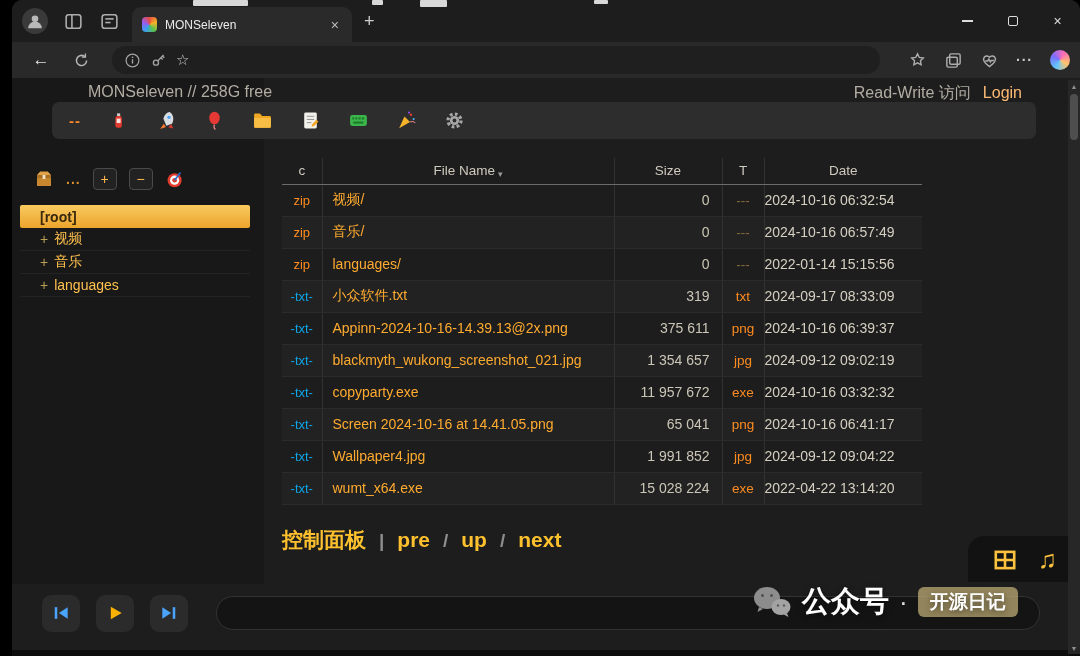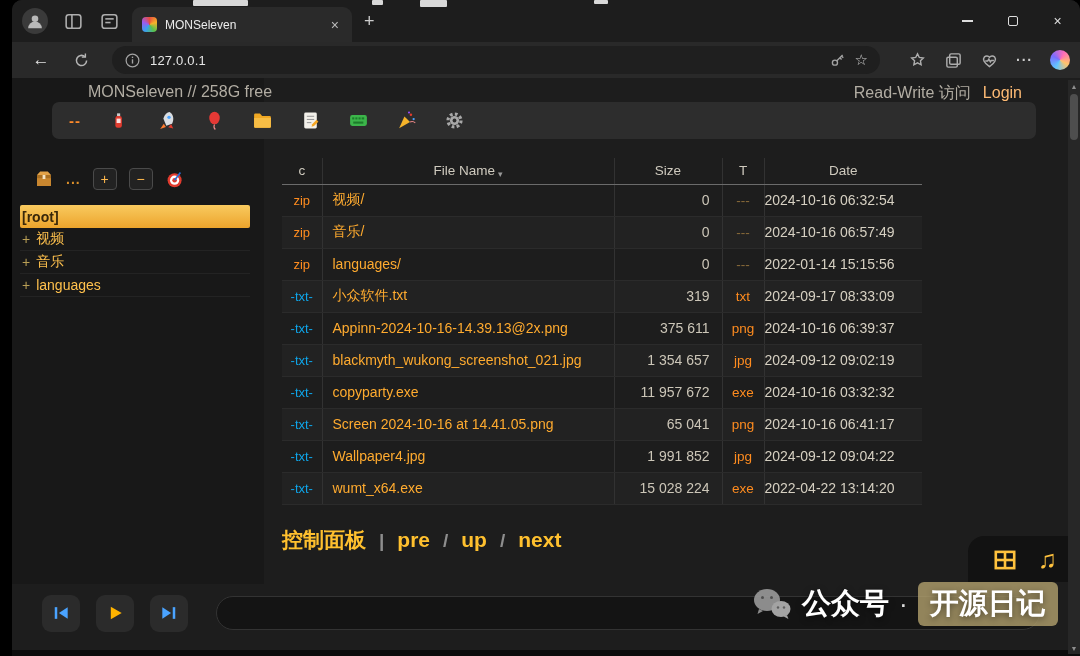--- a/index.html
+++ b/index.html
@@ -54,21 +54,21 @@
   .tb-dash { color:#ff8a2a; font-weight:bold; font-size:15px; letter-spacing:1px; }
   .tool-ic { width:21px; height:21px; }
 
   .sidebar { position:absolute; left:8px; top:84px; width:230px; }
   .side-controls { display:flex; align-items:center; gap:12px; height:34px; padding-left:14px; }
   .side-more { color:#d98f2b; font-size:14px; font-weight:bold; letter-spacing:1px; }
   .side-btn { width:24px; height:22px; border:1px solid #4a4a4a; border-radius:4px; background:#222;
               color:#ffb84d; font-size:14px; display:flex; align-items:center; justify-content:center; }
   .side-ic { width:20px; height:20px; }
   .tree { margin-top:9px; }
-  .tree-item { height:23px; display:flex; align-items:center; padding-left:2px; font-size:14px;
+  .tree-item { height:23px; display:flex; align-items:center; padding-left:20px; font-size:14px;
                color:#ffc14d; gap:6px; border-bottom:1px solid rgba(255,255,255,.05); }
   .tree-item .pfx { color:#b99f55; }
   .tree-item.active { background:linear-gradient(180deg,#f9ca5f,#eca42c); color:#39280a;
                       font-weight:bold; border-bottom:none; border-radius:2px; }
 
   .filetable { position:absolute; left:270px; top:80px; width:640px; }
   table { border-collapse:collapse; width:100%; table-layout:fixed; }
   th { font-size:13.5px; color:#cfcabe; font-weight:normal; height:26px; border-bottom:1px solid #6b6b6b; }
   th + th, td + td { border-left:1px solid #323232; }
   td { height:32px; font-size:14px; border-bottom:1px solid #2b2b2b; }
@@ -97,21 +97,21 @@
             padding:0 28px 0 30px; gap:16px; }
   .pbtn { width:38px; height:37px; border-radius:9px; background:#2b2b2b; border:none;
           display:flex; align-items:center; justify-content:center; flex:0 0 auto; }
   .pbtn svg { width:20px; height:20px; }
   .seek { flex:1; height:34px; border-radius:17px; background:#141414; border:1px solid #333; margin-left:12px; }
 
   .watermark { position:absolute; left:740px; top:504px; display:flex; align-items:center; gap:10px; z-index:40; }
   .wm-ic { width:40px; height:34px; opacity:.9; }
   .wm-label { font-size:29px; font-weight:bold; color:#fff; text-shadow:0 2px 6px rgba(0,0,0,.55); }
   .wm-dot { color:#ddd; font-size:26px; }
-  .wm-chip { font-size:29px; font-weight:bold; color:#fff; background:rgba(182,164,112,.78);
+  .wm-chip { font-size:19px; font-weight:bold; color:#fff; background:rgba(182,164,112,.78);
              padding:2px 12px; border-radius:6px; text-shadow:0 2px 6px rgba(0,0,0,.45); }
 
   .scrollbar { position:absolute; right:0; top:80px; bottom:2px; width:12px; background:#272727;
                display:flex; flex-direction:column; align-items:center; z-index:50; }
   .sb-arrow { color:#8e8e8e; font-size:7px; height:12px; display:flex; align-items:center; }
   .sb-thumb { width:8px; height:46px; background:#4e4e4e; border-radius:4px; margin-top:2px; }
   .sb-spacer { flex:1; }
   .window-bottom { position:absolute; left:0; right:0; bottom:0; height:6px; background:#0c0c0c; }
 
   .artifact { position:absolute; top:0; background:#ededed; border-radius:1px; z-index:60; opacity:.9; }
@@ -169,21 +169,20 @@
         </svg>
     </span>
     <div class="url-pill">
       <span class="pill-ic">
         <svg viewBox="0 0 20 20">
             <circle cx="10" cy="10" r="7.5" fill="none" stroke="#bbb" stroke-width="1.4"></circle>
             <rect x="9.2" y="8.6" width="1.6" height="5" fill="#bbb"></rect>
             <rect x="9.2" y="5.4" width="1.6" height="1.7" fill="#bbb"></rect>
           </svg>
       </span>
-      <span class="url-text">127.0.0.1</span>
       <span class="pill-ic">
         <svg viewBox="0 0 20 20" fill="none" stroke="#bbb" stroke-width="1.6">
             <circle cx="7" cy="12.5" r="3"></circle>
             <path d="M9.3 10.2 L16 3.5 M12.8 6.7 l2 2 M14.8 4.7 l2 2"></path>
           </svg>
       </span>
       <span class="star-g">☆</span>
     </div>
     <div class="bar-right">
       <span class="bar-ic">

